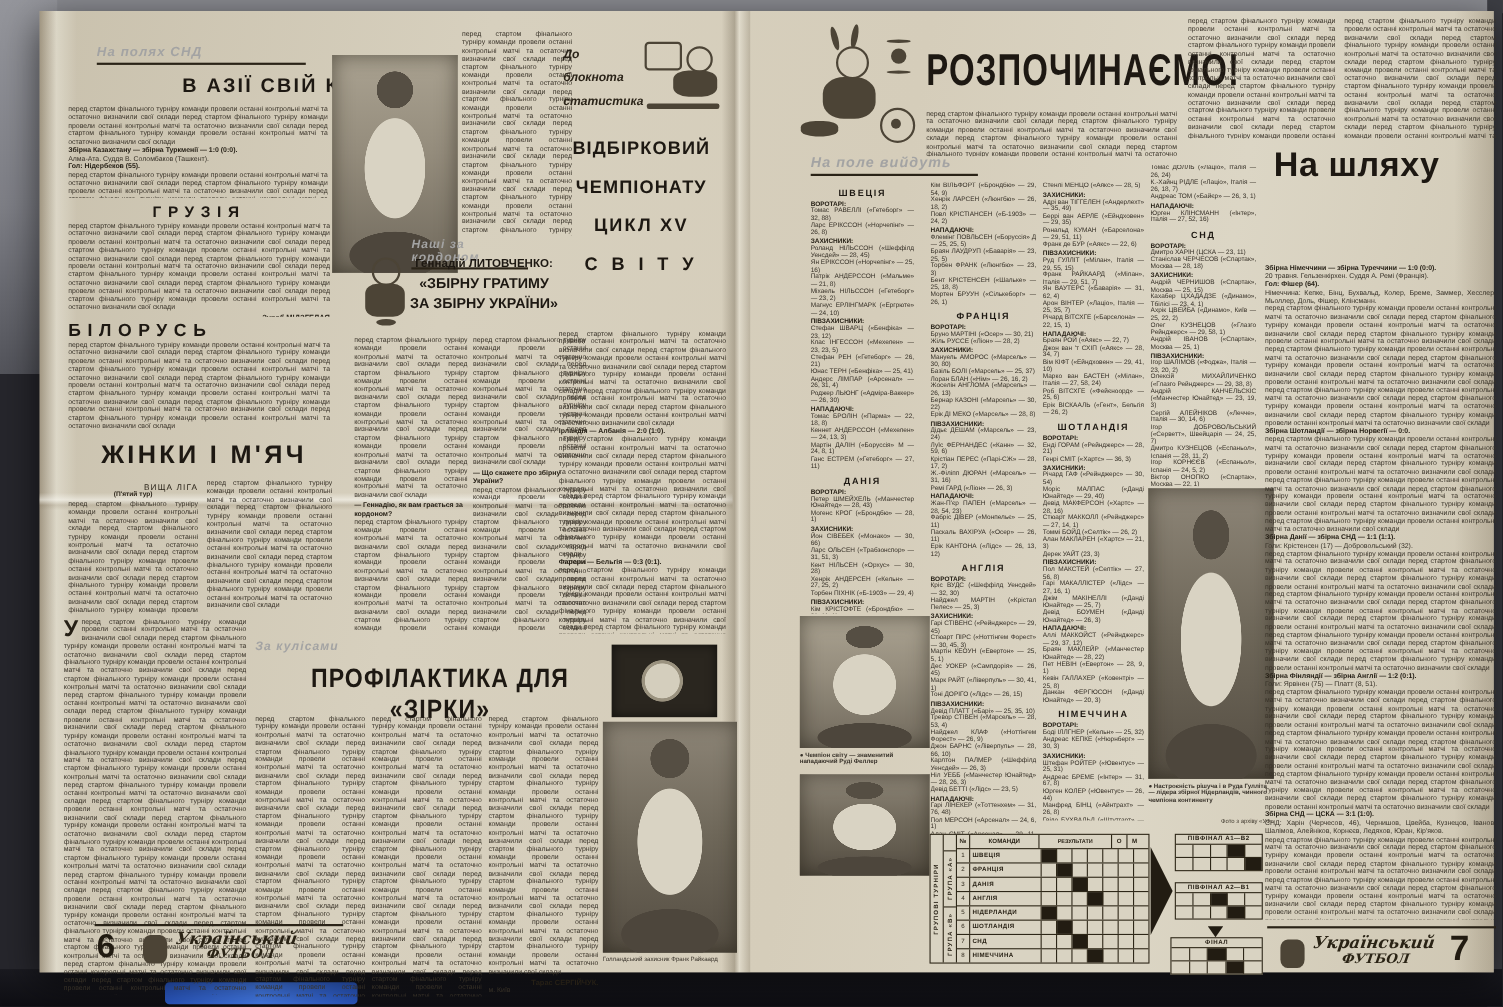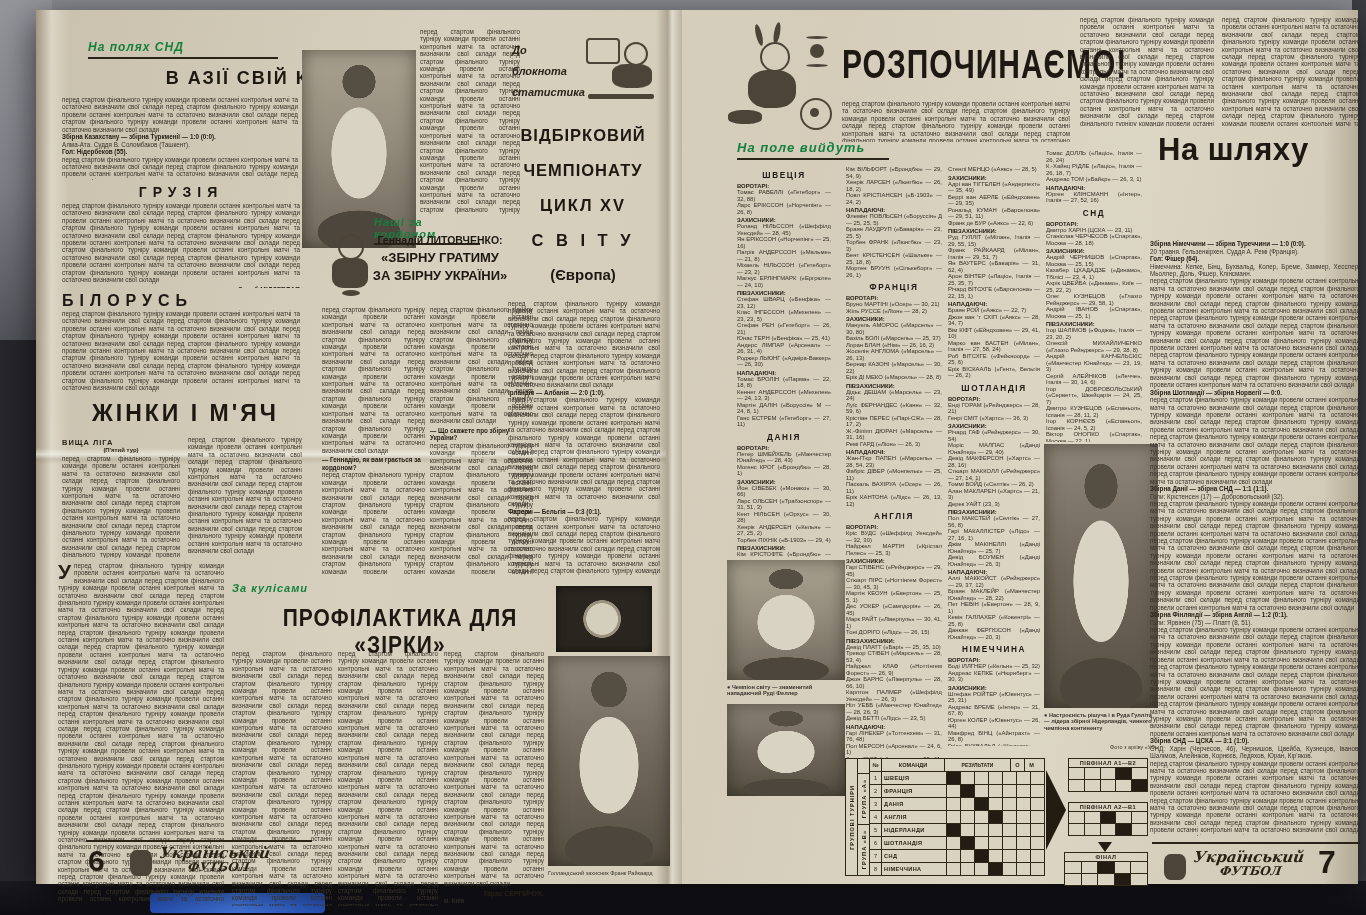--- a/index.html
+++ b/index.html
@@ -12,28 +12,28 @@
   .bg-right{right:0;top:0;width:14px;height:915px;background:#3d3e44}
   .bg-bottom{left:0;bottom:0;width:1366px;height:34px;background:linear-gradient(180deg,#1a1a20,#0e0e13)}
   .blue-thing{left:150px;bottom:2px;width:175px;height:20px;border-radius:4px;background:linear-gradient(90deg,#2a57c0,#447be8,#2a57c0)}
   
   .paper{left:36px;top:10px;width:1322px;height:874px;background:linear-gradient(100deg,#c9c1ad 0%,#d7d0be 28%,#d5cdba 55%,#dcd6c5 76%,#cfc7b3 100%);box-shadow:0 10px 34px rgba(0,0,0,.65)}
   .fold{left:656px;top:10px;width:26px;height:874px;background:linear-gradient(90deg,rgba(70,58,38,0),rgba(70,58,38,.28) 45%,rgba(255,255,248,.25) 62%,rgba(70,58,38,.18));}
   .crease-h{left:36px;top:448px;width:630px;height:16px;background:linear-gradient(180deg,rgba(255,255,245,0),rgba(255,255,250,.5) 40%,rgba(115,100,75,.16) 70%,rgba(255,255,245,0))}
   .crease-left{left:36px;top:10px;width:34px;height:874px;background:linear-gradient(90deg,rgba(95,80,58,.38),rgba(255,255,247,.32) 45%,rgba(95,80,58,0))}
   .crease-right{left:1322px;top:10px;width:36px;height:874px;background:linear-gradient(90deg,rgba(95,80,58,0),rgba(95,80,58,.25))}
   
-  .lbl{font-style:italic;font-weight:bold;font-size:12px;letter-spacing:1px;color:#15803d;border-bottom:2px solid #2a2317;padding-bottom:3px}
+  .lbl{font-style:italic;font-weight:bold;font-size:12px;letter-spacing:1px;color:#a3a3a3;border-bottom:2px solid #2a2317;padding-bottom:3px}
   .hl{font-weight:bold;color:#1d1812}
   .flow{overflow:hidden}
   .flow .fl,.flow .tl{font-size:6.3px;line-height:7.4px;text-align:justify;color:#383228}
   .flow .bl{font-size:6.3px;line-height:7.6px;font-weight:bold;color:#262016}
   .flow .ql{font-size:6.3px;line-height:7.6px;font-weight:bold;color:#262016;margin-top:2px}
   .flow .byline{font-size:6.8px;font-weight:bold;text-align:right;margin-top:3px;color:#262016}
-  .flow .subhead{font-size:7.5px;font-weight:bold;text-align:left;letter-spacing:1px;margin-top:2px}
+  .flow .subhead{font-size:7.5px;font-weight:normal;text-align:right;letter-spacing:1px;margin-top:2px}
   .flow .subcap{font-size:6px;font-weight:bold;text-align:center;margin-bottom:2px}
   .flow .gap{height:3px}
   .drop{float:left;font-size:21px;line-height:19px;font-weight:bold;padding-right:3px;color:#262016}
   
   .roster{overflow:hidden}
   .roster .team-h{font-size:8.2px;font-weight:bold;text-align:center;letter-spacing:1.6px;margin:5px 0 3px;color:#1d1812}
   .roster .role{font-size:5.9px;font-weight:bold;margin-top:2px;color:#262016}
   .roster .pl{font-size:5.9px;line-height:6.5px;color:#352f26;text-align:justify}
   
   .photo{background:linear-gradient(180deg,#aaa291 0%,#948c7c 45%,#716a5d 100%);box-shadow:inset 0 0 18px rgba(30,25,15,.55);position:absolute}
@@ -161,21 +161,20 @@
   <span class="sk" style="left:40px;top:6px;width:20px;height:20px"></span>
   <span class="skfill" style="left:28px;top:28px;width:40px;height:24px;border-radius:35%"></span>
   <span class="sk" style="left:2px;top:2px;width:30px;height:22px;border-radius:4px"></span>
   <span class="skfill" style="left:4px;top:58px;width:66px;height:5px;border-radius:2px"></span>
 </div>
 <div class="abs" style="left:506px;top:118px;width:154px;text-align:center">
   <div class="hl" style="font-size:16.5px;line-height:35px;letter-spacing:1px">ВІДБІРКОВИЙ</div>
   <div class="hl" style="font-size:16.5px;line-height:35px;letter-spacing:1px">ЧЕМПІОНАТУ</div>
   <div class="hl" style="font-size:16.5px;line-height:35px;letter-spacing:2px">ЦИКЛ XV</div>
   <div class="hl" style="font-size:16.5px;line-height:35px;letter-spacing:4px">С В І Т У</div>
-  <div class="hl" style="font-size:15px;line-height:33px">(Європа)</div>
 </div>
 <div class="abs flow" style="left:508px;top:300px;width:152px;height:276px">
     <div class="fl">перед стартом фінального турніру команди провели останні контрольні матчі та остаточно визначили свої склади перед стартом фінального турніру команди провели останні контрольні матчі та остаточно визначили свої склади перед стартом фінального турніру команди провели останні контрольні матчі та остаточно визначили свої склади перед стартом фінального турніру команди провели останні контрольні матчі та остаточно визначили свої склади перед стартом фінального турніру команди провели останні контрольні матчі та остаточно визначили свої склади </div>
     <div class="bl">Ірландія — Албанія — 2:0 (1:0).</div>
     <div class="fl">перед стартом фінального турніру команди провели останні контрольні матчі та остаточно визначили свої склади перед стартом фінального турніру команди провели останні контрольні матчі та остаточно визначили свої склади перед стартом фінального турніру команди провели останні контрольні матчі та остаточно визначили свої склади перед стартом фінального турніру команди провели останні контрольні матчі та остаточно визначили свої склади перед стартом фінального турніру команди провели останні контрольні матчі та остаточно визначили свої склади перед стартом фінального турніру команди провели останні контрольні матчі та остаточно визначили свої склади </div>
     <div class="bl">Фарери — Бельгія — 0:3 (0:1).</div>
     <div class="fl">перед стартом фінального турніру команди провели останні контрольні матчі та остаточно визначили свої склади перед стартом фінального турніру команди провели останні контрольні матчі та остаточно визначили свої склади перед стартом фінального турніру команди провели останні контрольні матчі та остаточно визначили свої склади перед стартом фінального турніру команди провели останні контрольні матчі та остаточно визначили свої склади перед стартом фінального турніру команди провели останні контрольні матчі та остаточно визначили свої склади перед стартом фінального турніру команди провели останні контрольні матчі та остаточно визначили свої склади </div>
   </div>
 
 <div class="abs lbl" style="left:232px;top:582px;width:100px;font-size:11px;border-bottom:none">За кулісами</div>

